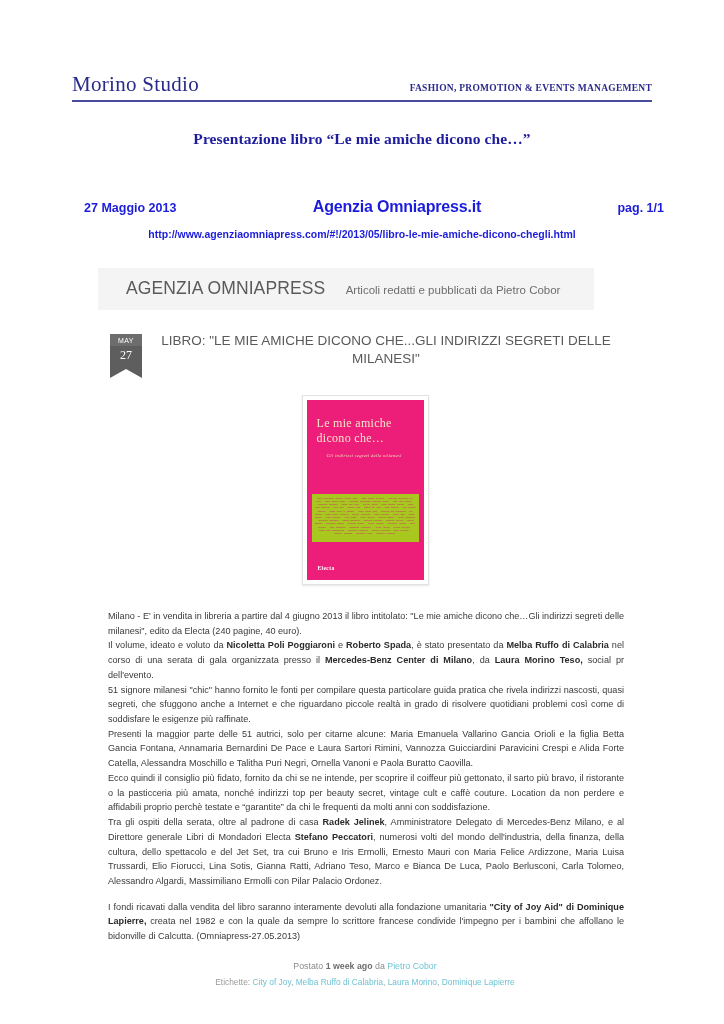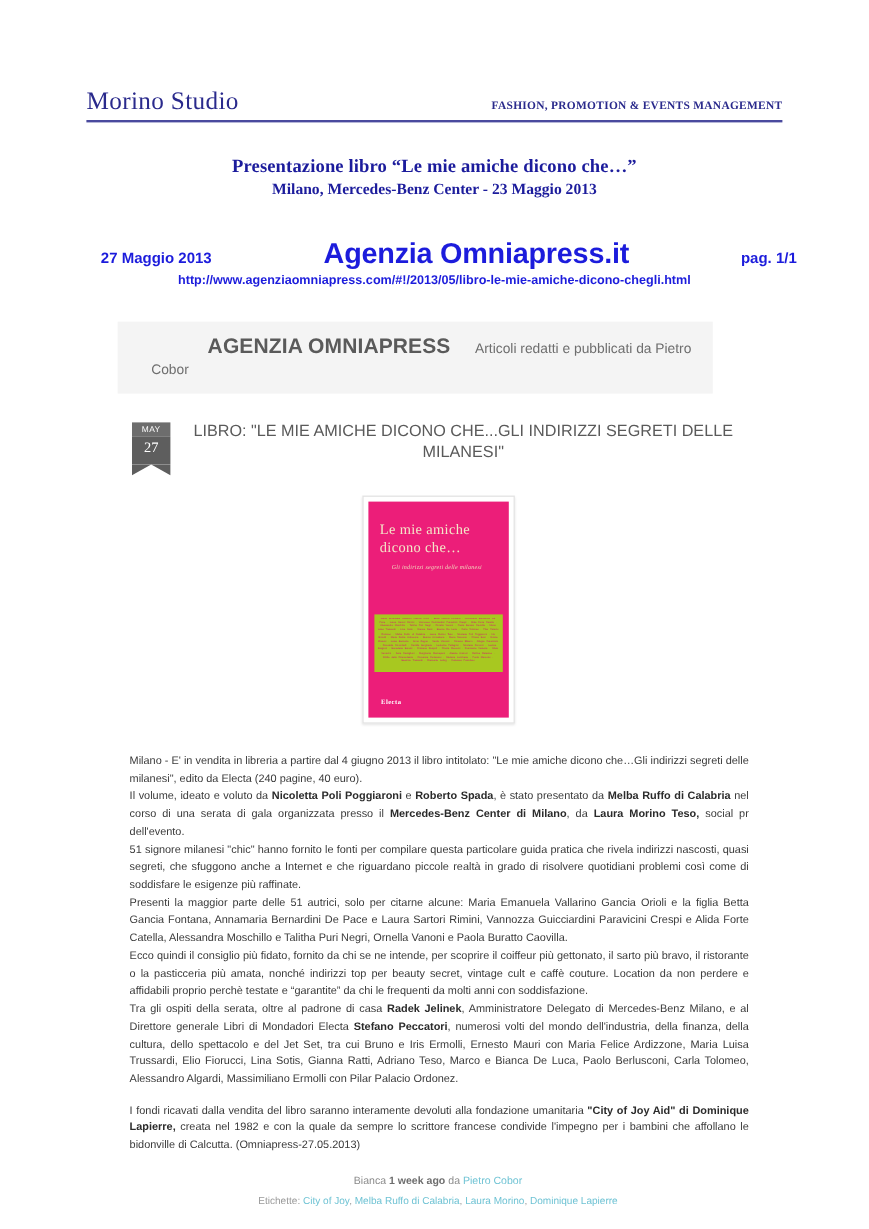--- a/index.html
+++ b/index.html
@@ -90,21 +90,21 @@
     justify-content: space-between;
     margin-left: 12px;
   }
   .meta-date, .meta-page {
     font-size: 12.5px;
     font-weight: bold;
     color: #1c1cdc;
     white-space: nowrap;
   }
   .meta-site {
-    font-size: 24px;
+    font-size: 16px;
     font-weight: bold;
     color: #1c1cdc;
     white-space: nowrap;
     letter-spacing: -0.2px;
   }
   .meta-url {
     position: absolute;
     left: 0;
     top: 228px;
     width: 724px;
@@ -124,24 +124,23 @@
 
   .site-header {
     background: #f4f4f4;
     padding: 10px 14px 11px 28px;
     width: 454px;
     box-sizing: content-box;
   }
   .site-title {
     font-size: 17.5px;
     color: #5a5a5a;
-    font-weight: bold;
+    font-weight: normal;
     letter-spacing: 0.1px;
     display: inline;
-    margin-left: 47px;
   }
   .site-subtitle {
     font-size: 11.5px;
     color: #6e6e6e;
     display: inline;
     margin-left: 16px;
   }
 
   
   .post-head {
@@ -311,21 +310,20 @@
   <div class="letterhead">
     <div class="letterhead-row">
       <div class="brand">Morino Studio</div>
       <div class="brand-tagline">FASHION, PROMOTION &amp; EVENTS MANAGEMENT</div>
     </div>
     <div class="rule"></div>
   </div>
 
   <div class="event-title">
     <div class="line1">Presentazione libro “Le mie amiche dicono che…”</div>
-    <div class="line2">Milano, Mercedes-Benz Center - 23 Maggio 2013</div>
   </div>
 
   <div class="meta-bar">
     <div class="meta-date">27 Maggio 2013</div>
     <div class="meta-site">Agenzia Omniapress.it</div>
     <div class="meta-page">pag. 1/1</div>
   </div>
   <div class="meta-url">http://www.agenziaomniapress.com/#!/2013/05/libro-le-mie-amiche-dicono-chegli.html</div>
 
   <div class="clip">
@@ -368,21 +366,21 @@
       <p><span>51 signore milanesi "chic" hanno fornito le fonti per compilare questa particolare guida pratica che rivela indirizzi nascosti, quasi segreti, che sfuggono anche a Internet e che riguardano piccole realtà in grado di risolvere quotidiani problemi così come di soddisfare le esigenze più raffinate.</span></p>
       <p><span>Presenti la maggior parte delle 51 autrici, solo per citarne alcune: Maria Emanuela Vallarino Gancia Orioli e la figlia Betta Gancia Fontana, Annamaria Bernardini De Pace e Laura Sartori Rimini, Vannozza Guicciardini Paravicini Crespi e Alida Forte Catella, Alessandra Moschillo e Talitha Puri Negri, Ornella Vanoni e Paola Buratto Caovilla.</span></p>
       <p><span>Ecco quindi il consiglio più fidato, fornito da chi se ne intende, per scoprire il coiffeur più gettonato, il sarto più bravo, il ristorante o la pasticceria più amata, nonché indirizzi top per beauty secret, vintage cult e caffè couture. Location da non perdere e affidabili proprio perchè testate e “garantite” da chi le frequenti da molti anni con soddisfazione.</span></p>
       <p><span>Tra gli ospiti della serata, oltre al padrone di casa </span><b>Radek Jelinek</b><span>, Amministratore Delegato di Mercedes-Benz Milano, e al Direttore generale Libri di Mondadori Electa </span><b>Stefano Peccatori</b><span>, numerosi volti del mondo dell'industria, della finanza, della cultura, dello spettacolo e del Jet Set, tra cui Bruno e Iris Ermolli, Ernesto Mauri con Maria Felice Ardizzone, Maria Luisa Trussardi, Elio Fiorucci, Lina Sotis, Gianna Ratti, Adriano Teso, Marco e Bianca De Luca, Paolo Berlusconi, Carla Tolomeo, Alessandro Algardi, Massimiliano Ermolli con Pilar Palacio Ordonez.</span></p>
       <div class="spacer"></div>
       <p><span>I fondi ricavati dalla vendita del libro saranno interamente devoluti alla fondazione umanitaria </span><b>"City of Joy Aid" di Dominique Lapierre,</b><span> creata nel 1982 e con la quale da sempre lo scrittore francese condivide l'impegno per i bambini che affollano le bidonville di Calcutta. (Omniapress-27.05.2013)</span></p>
     </div>
 
     <div class="post-footer">
       <div>
-        <span>Bianca</span>
+        <span>Postato</span>
         <b>1 week ago</b>
         <span>da</span>
         <span class="lnk">Pietro Cobor</span>
       </div>
       <div class="labels">
         <span>Etichette:</span>
         <span id="labels-list"><span class="lnk">City of Joy</span><span>, </span><span class="lnk">Melba Ruffo di Calabria</span><span>, </span><span class="lnk">Laura Morino</span><span>, </span><span class="lnk">Dominique Lapierre</span></span>
       </div>
     </div>
 

